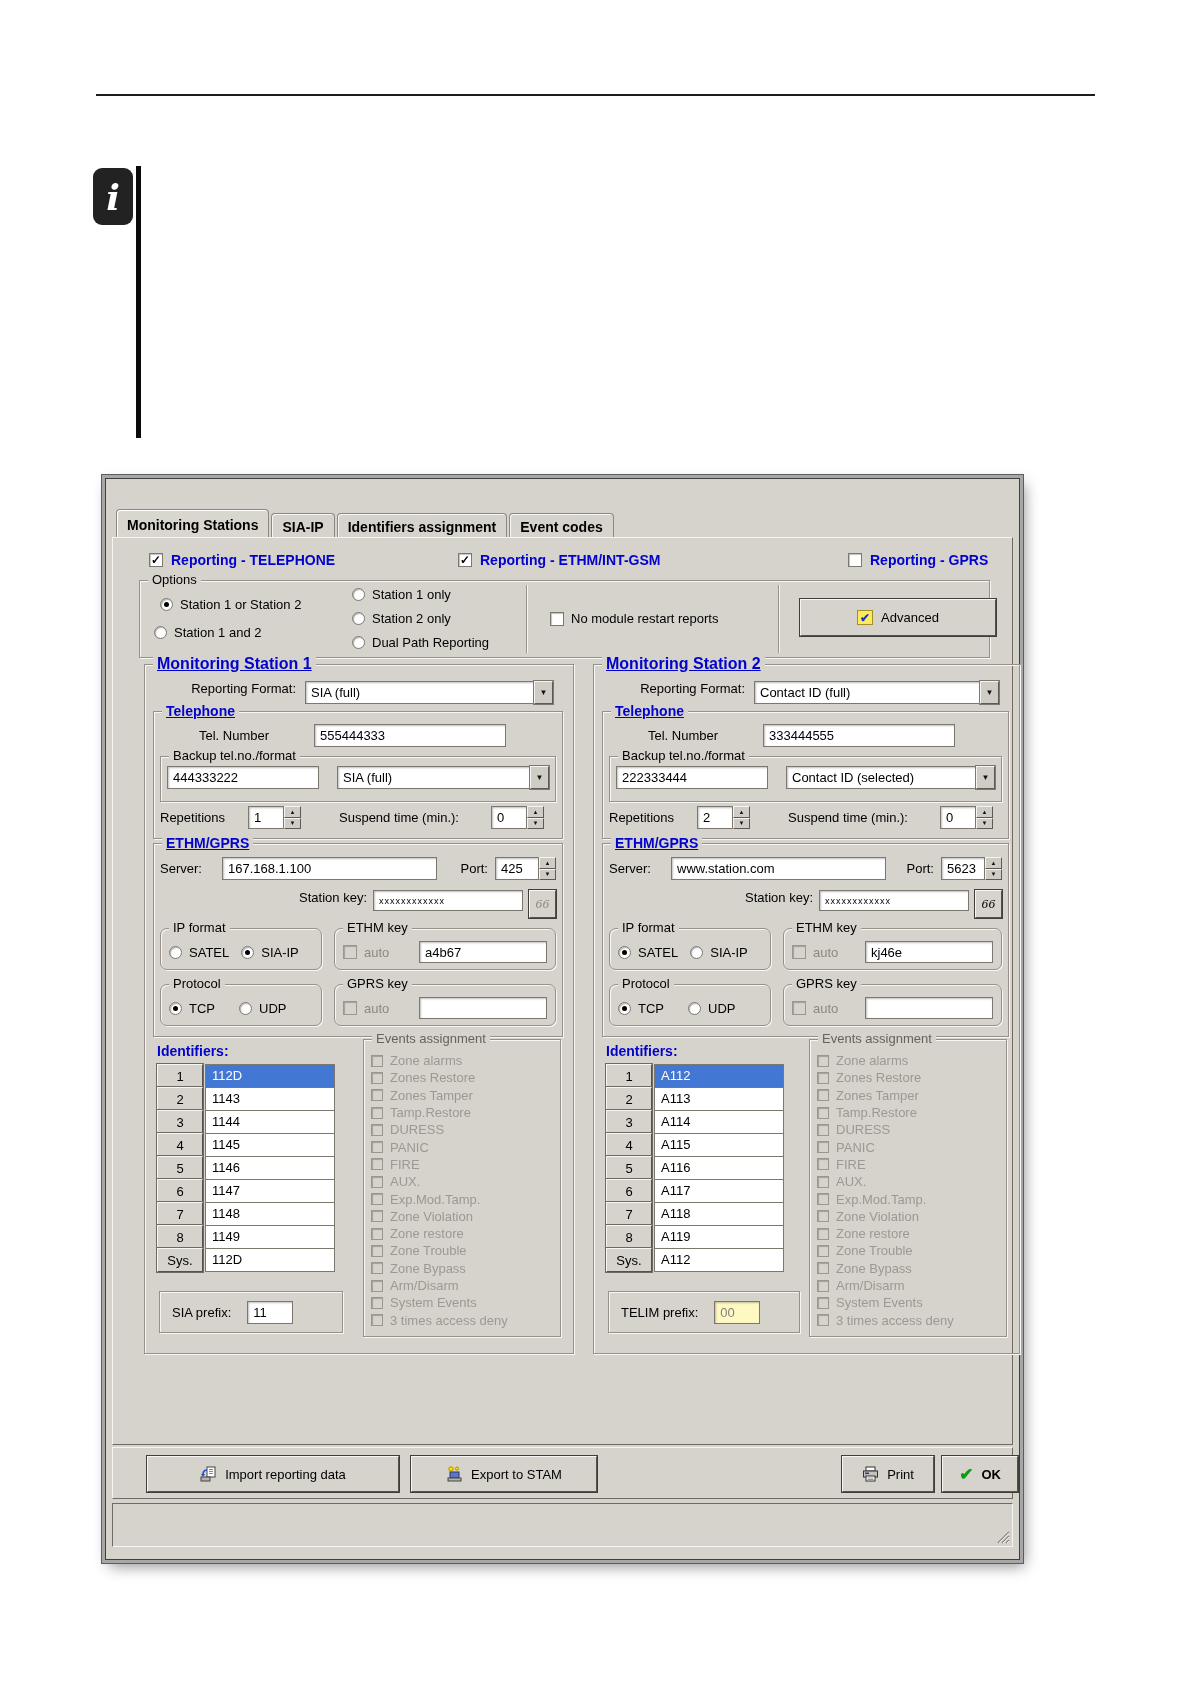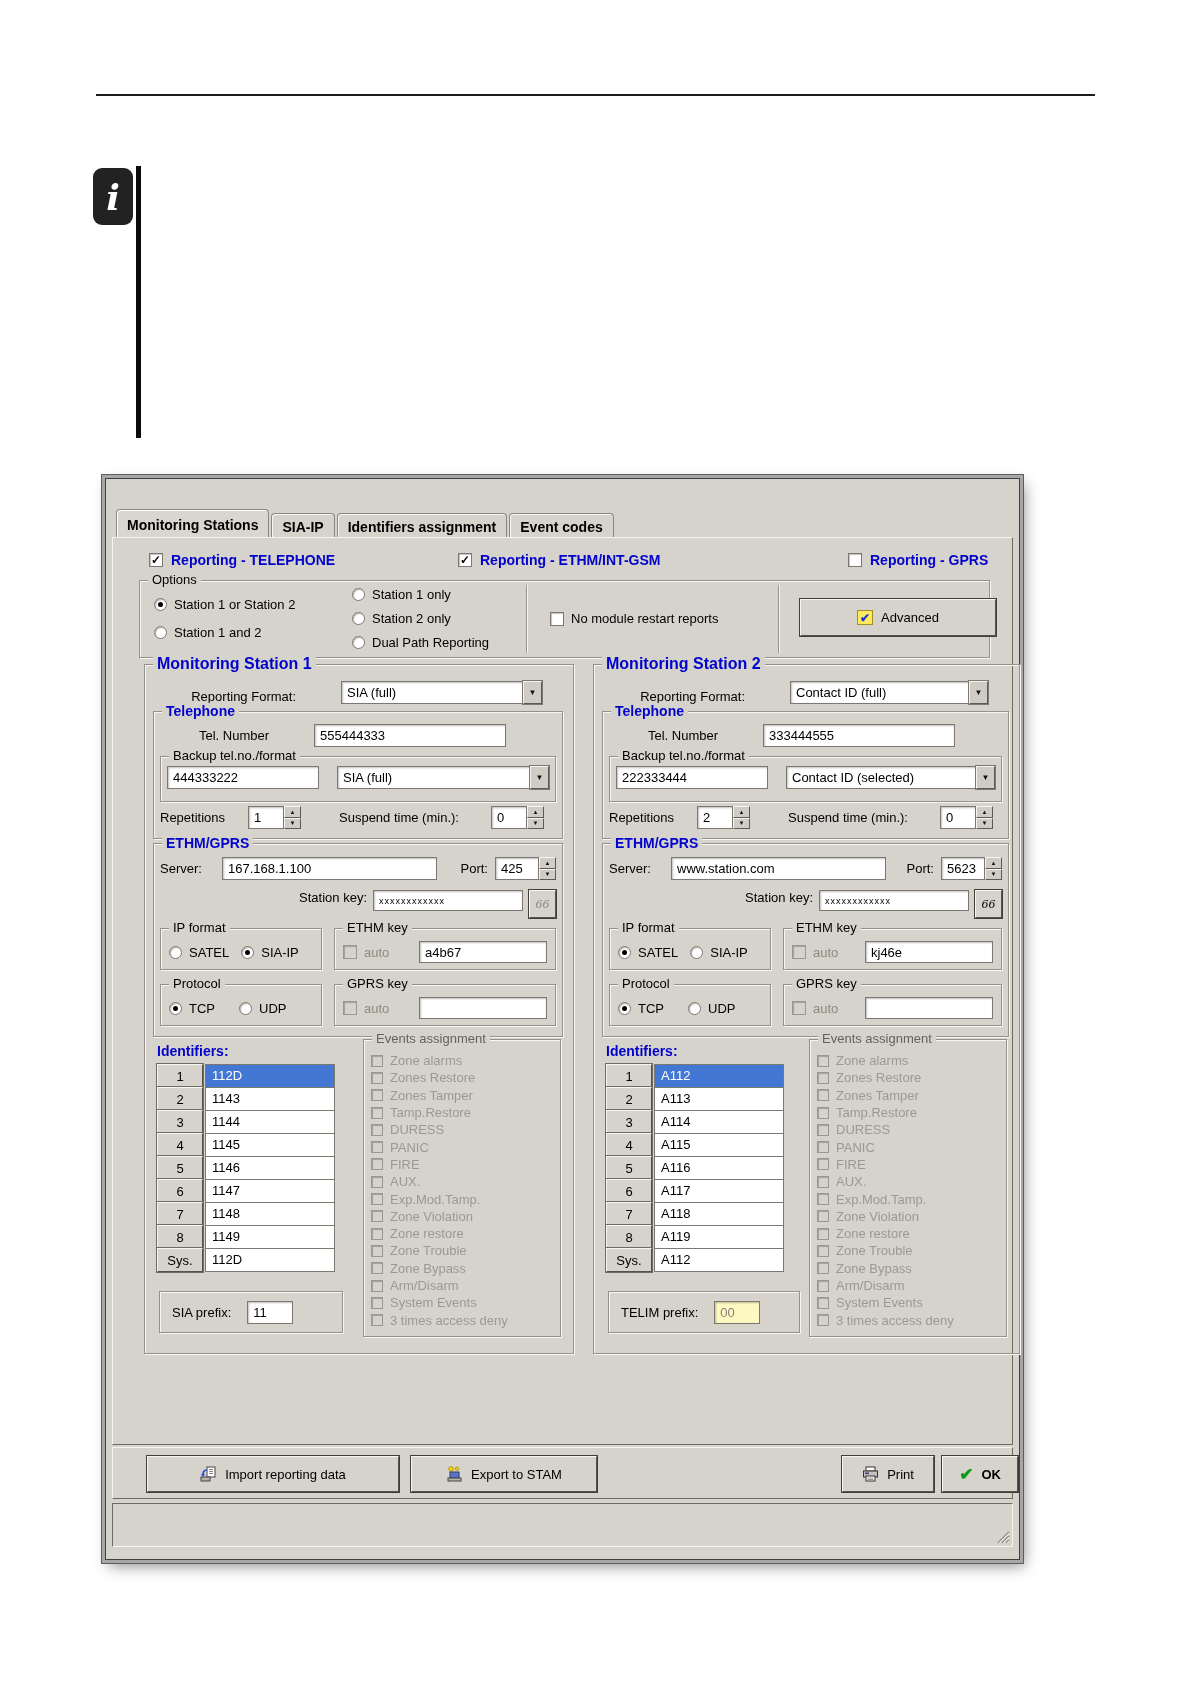--- a/index.html
+++ b/index.html
@@ -39,21 +39,21 @@
   
   .raised { border:1px solid; border-color:#f5f4f0 #6e6a63 #6e6a63 #f5f4f0; background:#d6d3cc; }
   .main   { position:absolute; left:6px; top:58px; right:6px; height:908px; }
   .footer { position:absolute; left:6px; top:968px; right:6px; height:52px; }
   .statusbar { position:absolute; left:6px; top:1024px; right:6px; height:44px; border:1px solid; border-color:#6e6a63 #f5f4f0 #f5f4f0 #6e6a63; }
   .grip { position:absolute; right:2px; bottom:2px; }
 
   
   .gb { position:absolute; border:1px solid #95918a; box-shadow:1px 1px 0 #f7f6f2, inset 1px 1px 0 #f7f6f2; }
   .legend { position:absolute; top:-9px; left:8px; background:#d6d3cc; padding:0 4px; font-size:13px; line-height:16px; white-space:nowrap; }
-  .legend.blue { color:#0202cd; font-weight:700; font-size:14px; }
+  .legend.blue { color:#0202cd; font-weight:700; font-size:14px;text-decoration:underline; }
   .legend.big  { font-size:16px; }
   .legend.dim  { color:#66625c; }
 
   
   .field { background:#fff; border:1px solid #7c7870; box-shadow:inset 1px 1px 2px rgba(0,0,0,.25);
            height:23px; padding:3px 5px 0; font-size:13px; white-space:nowrap; overflow:hidden; }
   .field.dis { background:#fef9c3; color:#86827b; }
   .combo { display:flex; height:23px; }
   .combo-val { flex:1; background:#fff; border:1px solid #7c7870; border-right:none; box-shadow:inset 1px 1px 2px rgba(0,0,0,.25);
                padding:3px 5px 0; font-size:13px; white-space:nowrap; overflow:hidden; }
@@ -79,41 +79,41 @@
   
   .toggle { position:absolute; top:14px; display:flex; align-items:center; gap:8px; }
 
   
   .options { left:26px; top:42px; right:22px; height:78px; }
   .opt-item { position:absolute; display:flex; align-items:center; gap:7px; }
   .vdiv { position:absolute; top:4px; bottom:4px; width:1px; background:#95918a; box-shadow:1px 0 0 #f7f6f2; }
 
   
   .station { top:126px; width:430px; height:690px; }
-  .fmt-row { position:absolute; top:16px; left:10px; right:31px; display:flex; align-items:flex-end;gap:36px; }
+  .fmt-row { position:absolute; top:16px; left:10px; right:20px; display:flex; align-items:flex-start; }
   .fmt-lbl { width:150px; text-align:right; padding-right:9px; }
   .fmt-row .combo { flex:1; }
   .tele { position:absolute; top:46px; left:8px; right:10px; height:128px; }
   .tel-row { position:absolute; top:12px; left:0; display:flex; align-items:center; }
   .tel-lbl { width:160px; text-align:center; }
   .tel-field { width:192px; }
   .backup { position:absolute; top:44px; left:6px; right:6px; height:46px; }
   .backup-inner { position:absolute; top:9px; left:6px; right:6px; display:flex; gap:18px; }
   .backup-num { width:152px; }
   .backup .combo { flex:1; }
   .reps-row { position:absolute; bottom:9px; left:6px; right:6px; display:flex; align-items:center; }
   .ethm { position:absolute; top:178px; left:8px; right:10px; height:194px; }
   .server-row { position:absolute; top:13px; left:6px; right:6px; display:flex; align-items:center; }
   .server-field { width:215px; }
   .key-row { position:absolute; top:46px; right:6px; display:flex; gap:6px; }
   .key-field { width:150px; height:21px; font-size:9px; letter-spacing:1px; padding-top:5px; }
   .reveal-btn { width:27px; height:28px; font-family:"DejaVu Serif",serif; font-style:italic; font-size:11px; }
   .reveal-btn.dis { color:#8d897f; }
   .ethm-grid { position:absolute; left:6px; right:6px; top:84px; bottom:10px; display:grid; grid-template-columns:162px 1fr; gap:14px 12px; }
-  .ethm-grid .gb { position:relative; display:flex; align-items:center; padding:6px 8px 0; gap:12px; }
+  .ethm-grid .gb { position:relative; display:flex; align-items:center; padding:6px 8px 0; gap:12px;border-radius:7px; }
   .dim-lbl { color:#8d897f; }
   .mini-field { width:128px; height:22px; }
   .ident-title { position:absolute; top:378px; left:12px; }
   .ident-table { position:absolute; top:400px; left:12px; width:178px; }
   .ident-row { display:flex; height:24px; margin-top:-1px; }
   .ident-num { width:46px; background:#d6d3cc; border:1px solid; border-color:#f7f6f2 #55524b #55524b #f7f6f2; outline:1px solid #6e6a63;
                display:flex; align-items:center; justify-content:center; z-index:1; }
   .ident-val { flex:1; background:#fff; border:1px solid #7c7870; margin-left:2px; padding:3px 0 0 6px; font-size:13px; }
   .ident-val.selected { background:#4377d4; color:#fff; }
   .events { top:374px; right:12px; width:198px; height:298px; padding:12px 4px 0 7px; }
@@ -169,21 +169,21 @@
       <span class="cb on">✓</span>
       <span class="blue-bold">Reporting - ETHM/INT-GSM</span>
     </div>
     <div class="toggle" style="left:735px;">
       <span class="cb">✓</span>
       <span class="blue-bold">Reporting - GPRS</span>
     </div>
 
     <div class="gb options">
       <span class="legend">Options</span>
-      <div class="opt-item" style="left:14px; top:16px;">
+      <div class="opt-item" style="left:20px; top:16px;">
         <span class="radio on"></span>
         <span>Station 1 or Station 2</span>
       </div>
       <div class="opt-item" style="left:14px; top:44px;">
         <span class="radio"></span>
         <span>Station 1 and 2</span>
       </div>
       <div class="opt-item" style="left:212px; top:6px;">
         <span class="radio"></span>
         <span>Station 1 only</span>

